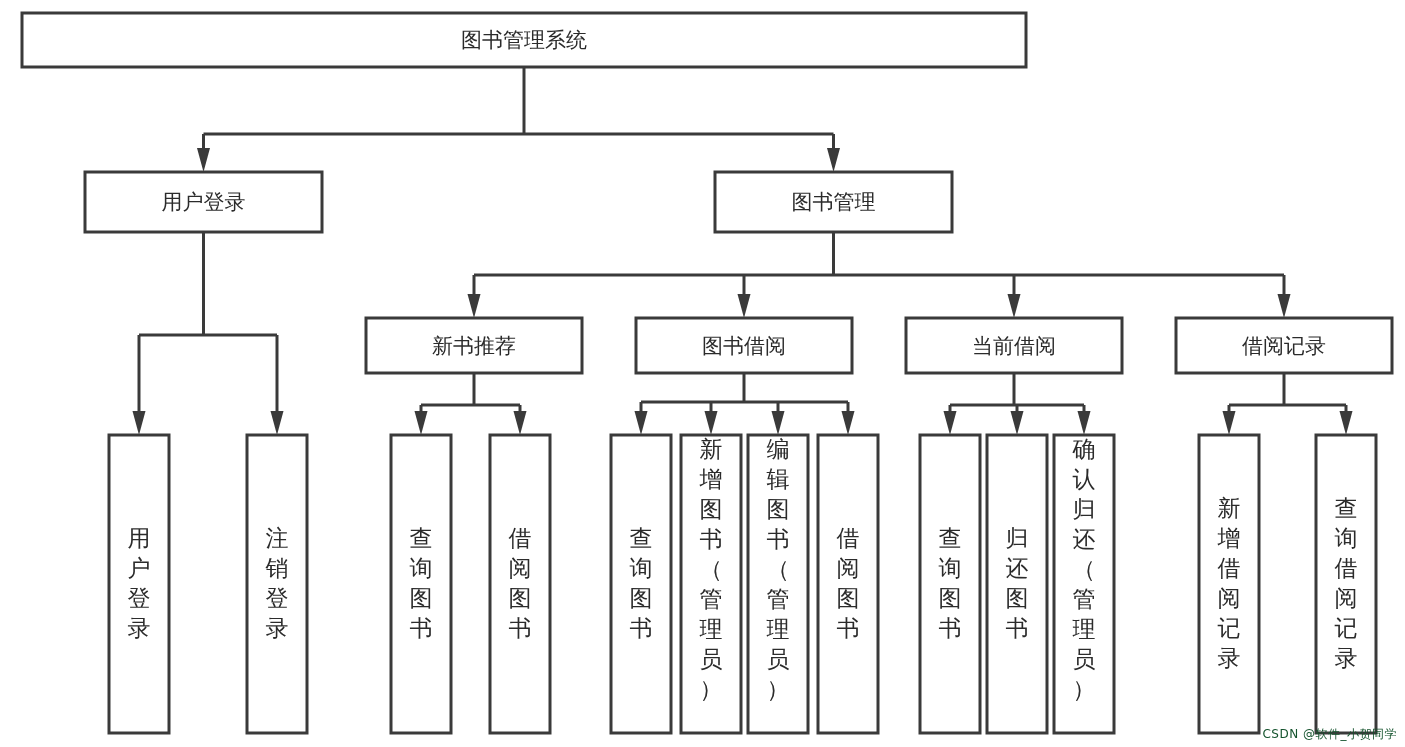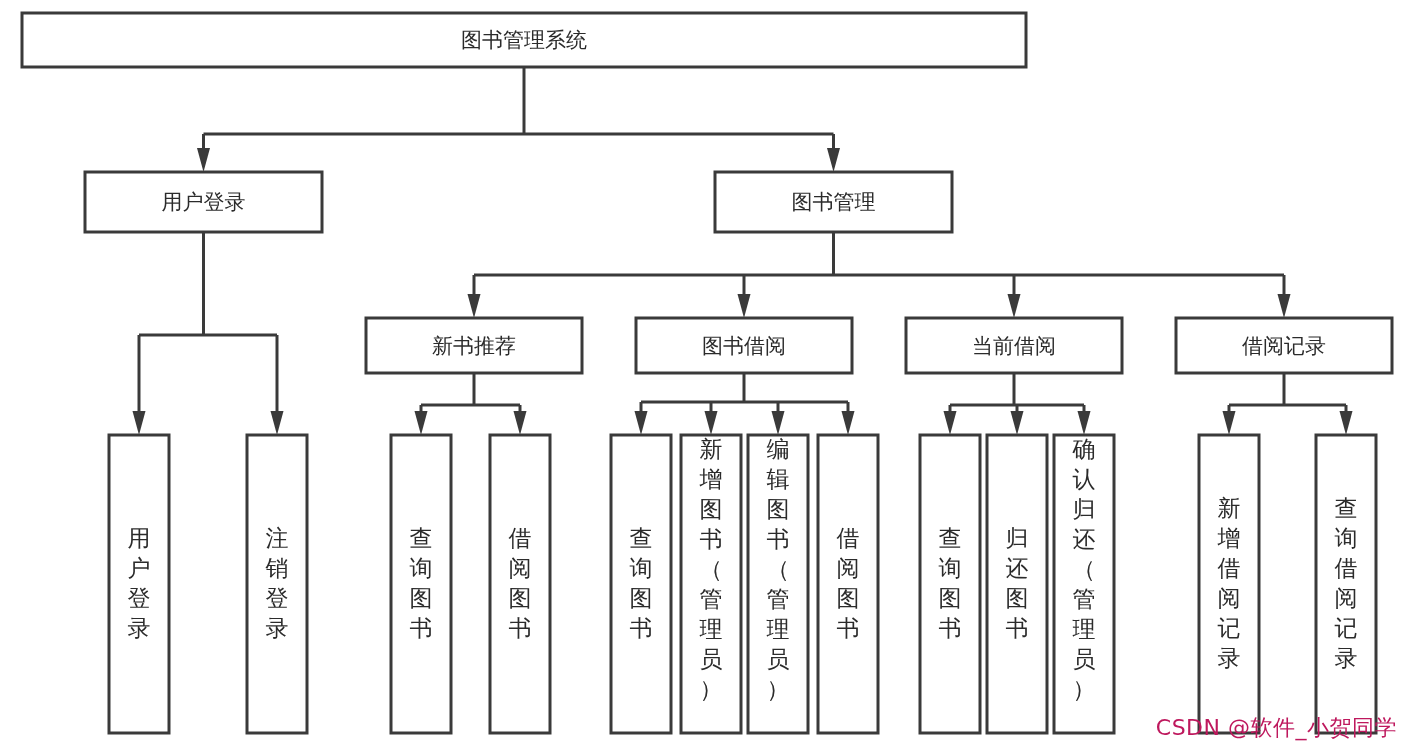--- a/index.html
+++ b/index.html
@@ -53,22 +53,22 @@
     font-family: "DejaVu Sans", "Liberation Sans", sans-serif;
     font-size: 23px;
     fill: #2b2b2b;
     text-anchor: middle;
   }
   .watermark {
     position: absolute;
     right: 12px;
     bottom: 4px;
     font-family: "DejaVu Sans", "Liberation Sans", sans-serif;
-    font-size: 22px;
-    color: #be185d;
+    font-size: 12px;
+    color: #14532d;
     letter-spacing: 0.5px;
     white-space: nowrap;
     pointer-events: none;
   }
 </style>
 </head>
 <body>
 
 <div id="diagram-root">
   <svg class="canvas" id="svg-canvas" viewBox="0 0 1405 747">

